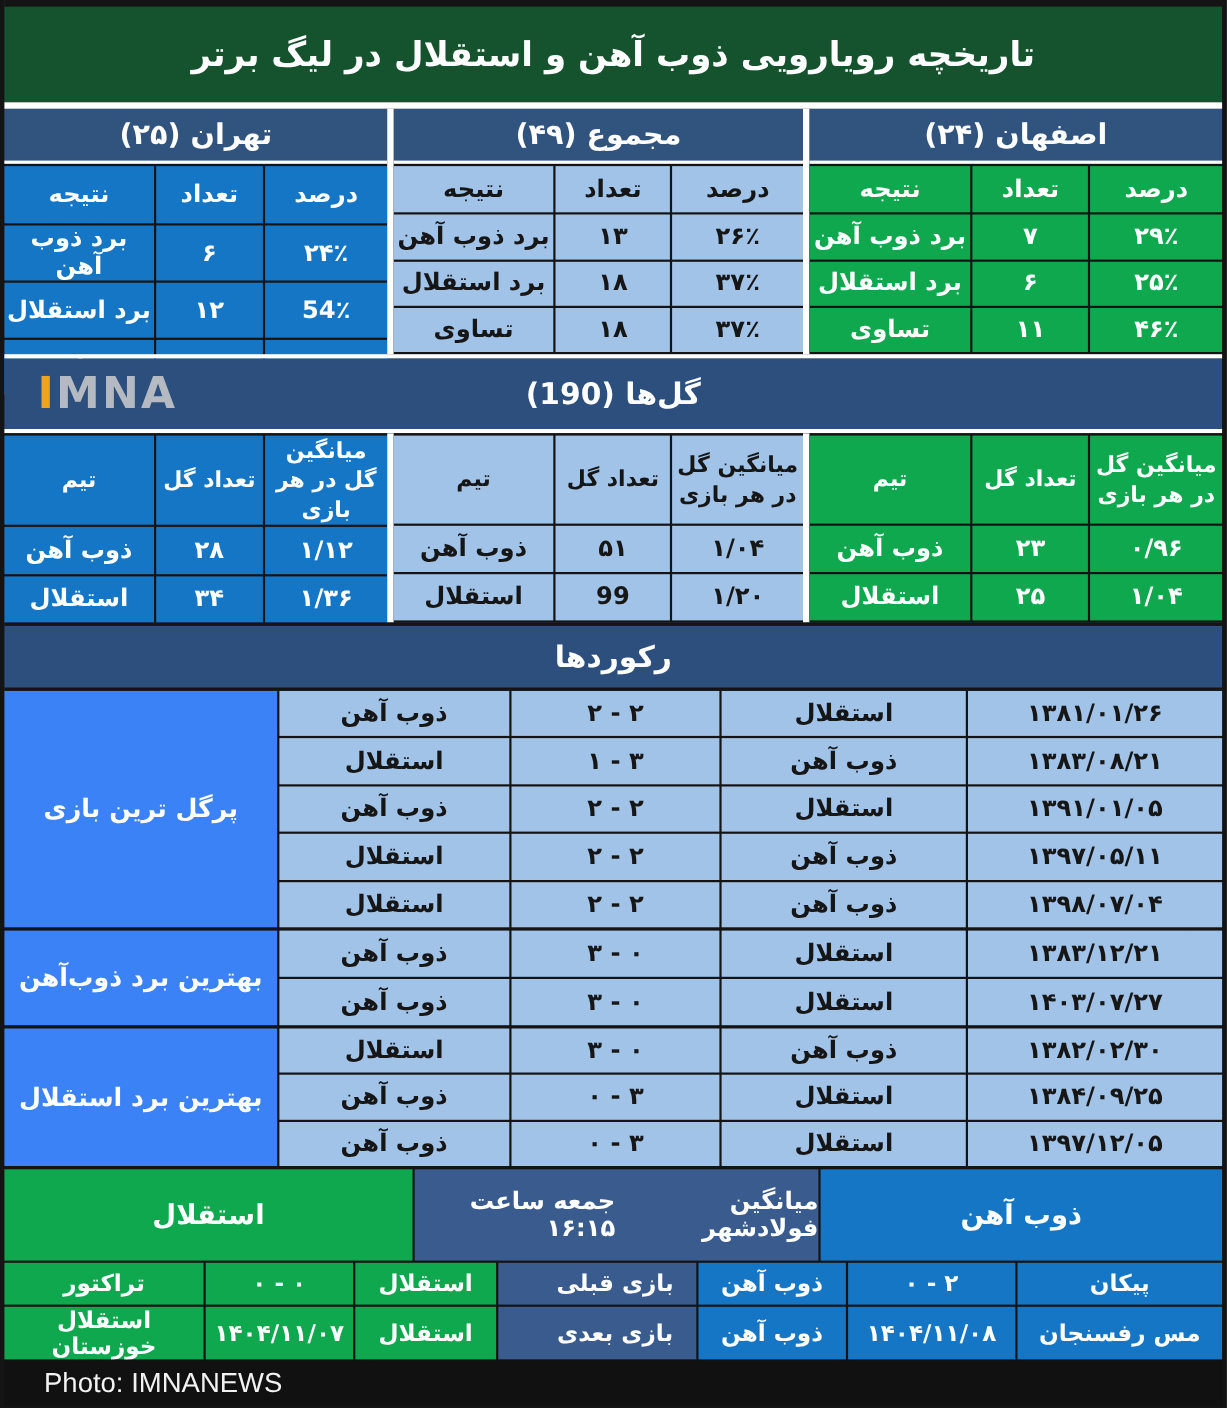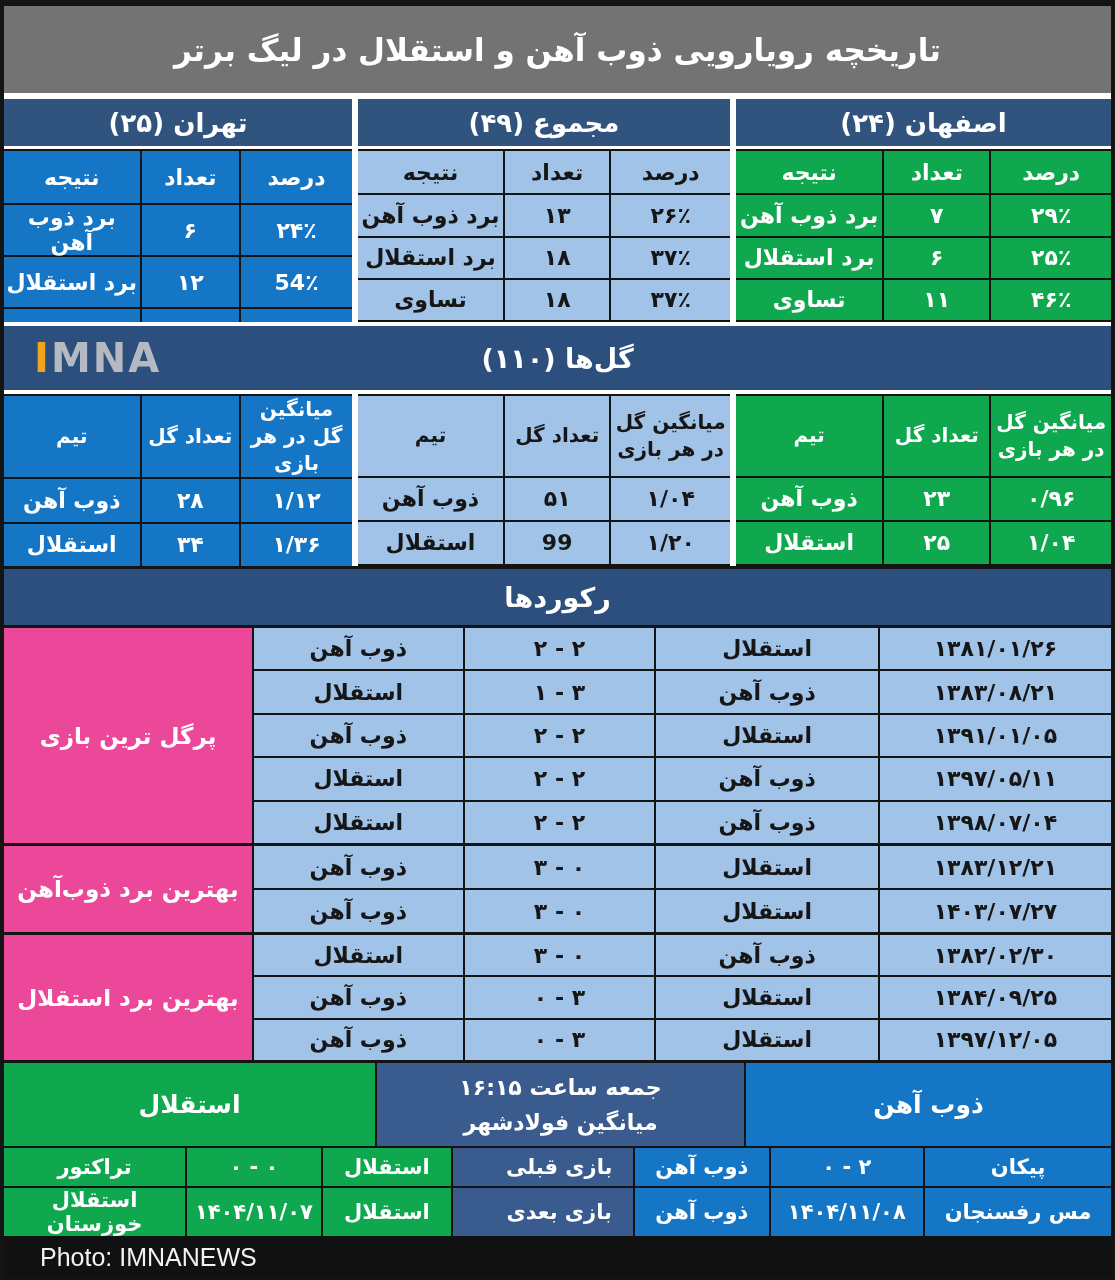--- a/index.html
+++ b/index.html
@@ -9,21 +9,21 @@
     padding:0 4px; display:flex; flex-direction:column; overflow:hidden;
   }
   .cell{ display:flex; align-items:center; justify-content:center; text-align:center; font-weight:700; }
   .blue  { background:#1576c5; color:#fff; }
   .light { background:#a1c3e8; color:#161616; }
   .green { background:#0fa84e; color:#fff; }
   .navy  { background:#2c4f7e; color:#fff; }
   .navy2 { background:#3a5b8d; color:#fff;padding-left:32px; }
 
   
-  .title-band{ height:93px; border-top:6px solid #141414; background:#737373;
+  .title-band{ height:93px; border-top:6px solid #141414; background:#14532d;
     display:flex; align-items:center; justify-content:center; }
   .title-band span{ color:#fff; font-size:31px; font-weight:700; }
   .hsep{ background:#fff; flex:none; }
   .hsep.h6{ height:6px; } .hsep.h4{ height:4px; }
 
   
   .sections-row{ display:flex; background:#141414; }
   .results-row{ height:223px; }
   .goals-row{ height:172px; }
   .vsep{ width:6px; flex:none; background:#fff; }
@@ -46,33 +46,33 @@
   .band-records{ height:62px; border-top:3px solid #141414; border-bottom:3px solid #141414; }
   .band span.band-title{ color:#fff; font-size:27px; font-weight:700; }
   .imna{ position:absolute; left:30px; top:50%; transform:translateY(-50%);
     font-size:40px; font-weight:700; letter-spacing:2px; font-family:"DejaVu Sans", sans-serif; }
   .imna .i{ color:#f0a31d; } .imna .rest{ color:#b5bac2; }
 
   
   .records{ height:432px; display:flex; flex-direction:column; gap:3px; background:#141414; }
   .rec-group{ display:flex; gap:2px; background:#141414; }
   .rg1{ flex:215; } .rg2{ flex:86;border-radius:31px; } .rg3{ flex:125; }
-  .rec-label{ width:248px; flex:none; background:#ec4899; }
+  .rec-label{ width:248px; flex:none; background:#3b82f6; }
   .rec-label span{ font-size:23px; }
   .rec-rows{ flex:1; display:flex; flex-direction:column; gap:2px; }
   .rec-row{ flex:1; display:flex; gap:2px; }
   .rc1{ flex:212; } .rc2{ flex:193; } .rc3{ flex:225; } .rc4{ flex:235; }
   .rec-row .cell span{ font-size:22px; }
 
   
   .next-band{ height:88px; display:flex; gap:2px; background:#141414;
     border-top:3px solid #141414; border-bottom:2px solid #141414; }
   .nb-away{ width:371px; flex:none; }
   .nb-info{ width:367px; flex:none; background:#3a5b8d; color:#fff;
-    display:flex; flex-direction:column; align-items:center; justify-content:center; gap:10px; }
+    display:flex; align-items:center; justify-content:center; gap:10px; }
   .nb-info span{ font-size:22px; font-weight:700; }
   .nb-home{ flex:1; }
   .next-band .cell span{ font-size:25px; }
 
   
   .sched{ height:88px; display:flex; flex-direction:column; gap:2px; background:#141414; }
   .sched-row{ flex:1; display:flex; gap:2px; }
   .sched-row .cell span{ font-size:21px; }
   .sc1{ flex:190; } .sc2{ flex:140;justify-content:center; } .sc3{ flex:135; } .sc4{ flex:155; }
   .sc5{ flex:140; } .sc6{ flex:160; } .sc7{ flex:195; }
@@ -229,21 +229,21 @@
           </div>
       </div>
     </div>
   </div>
 
   <div class="hsep h4"></div>
   <div class="band band-goals">
     <div class="imna">
       <span class="i">I</span><span class="rest">MNA</span>
     </div>
-    <span class="band-title" dir="auto">گل‌ها (۱۱۰)</span>
+    <span class="band-title" dir="auto">گل‌ها (190)</span>
   </div>
   <div class="hsep h4"></div>
 
   <div class="sections-row goals-row">
 
     <div class="sec w-tehran">
       <div class="sec-table">
         <div class="cell ch blue">
             <span dir="auto">تیم</span>
           </div>

